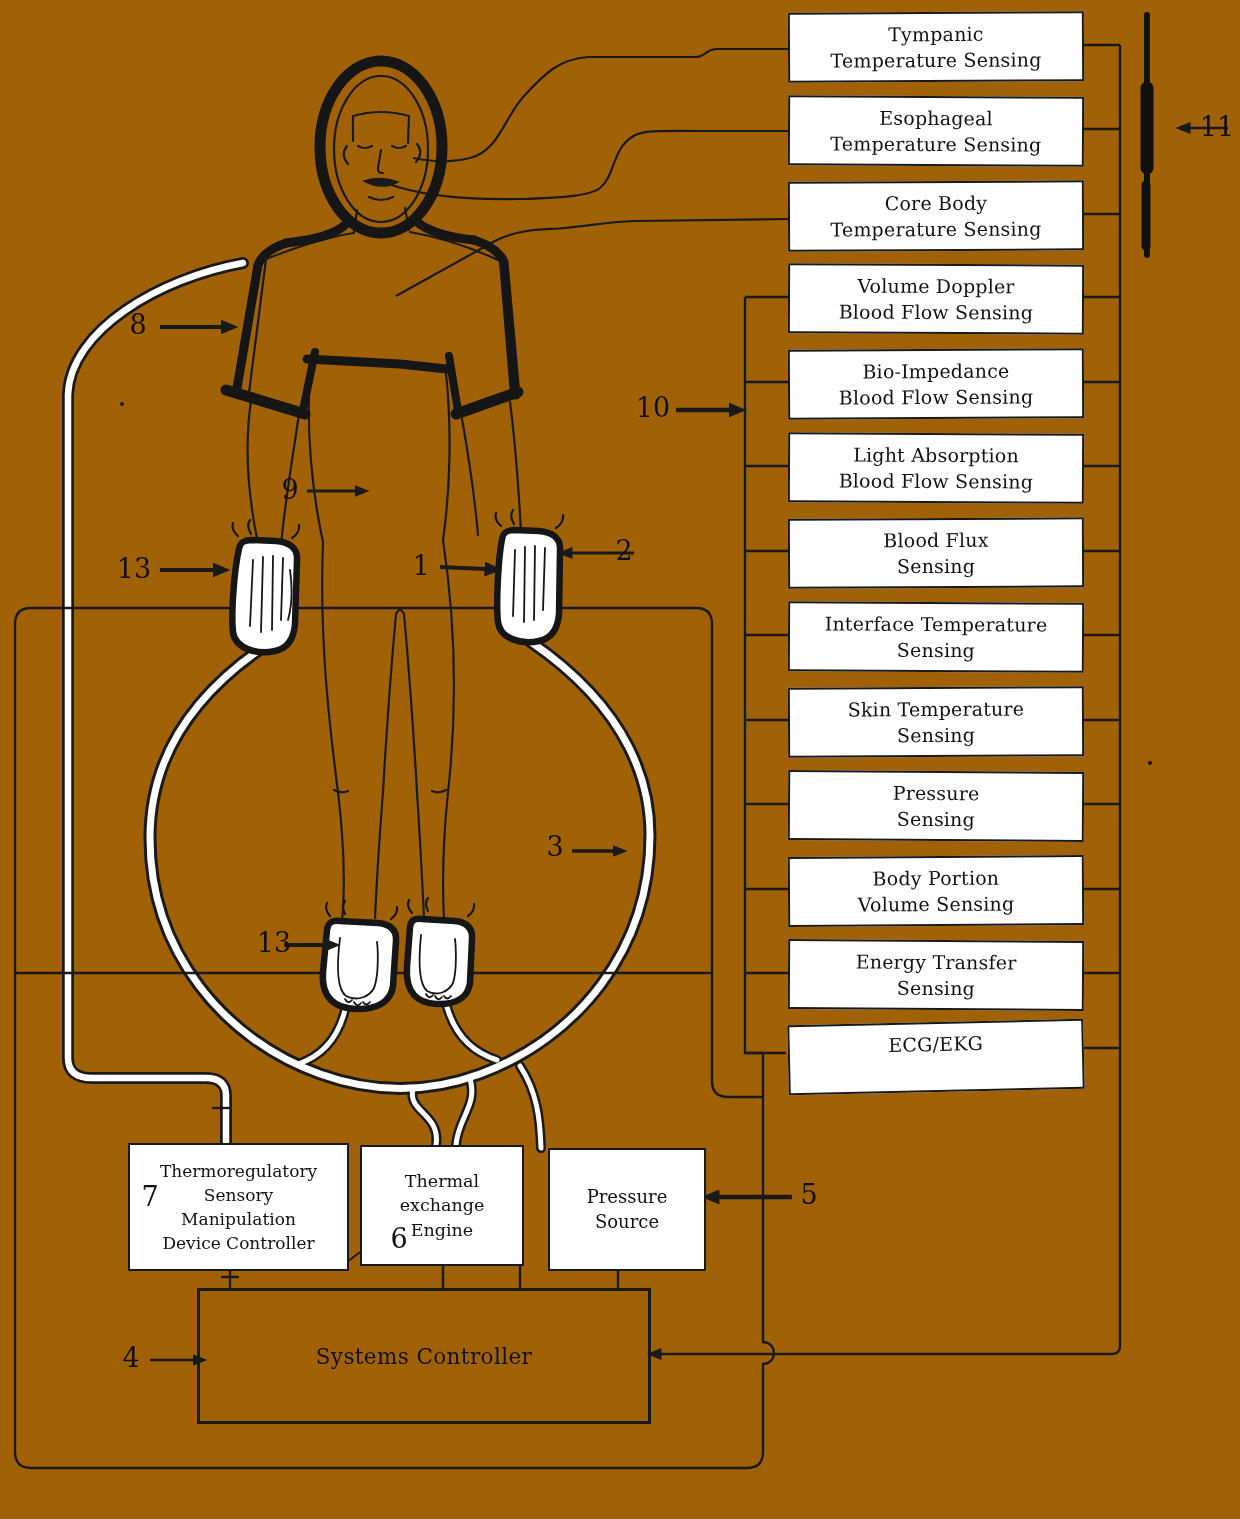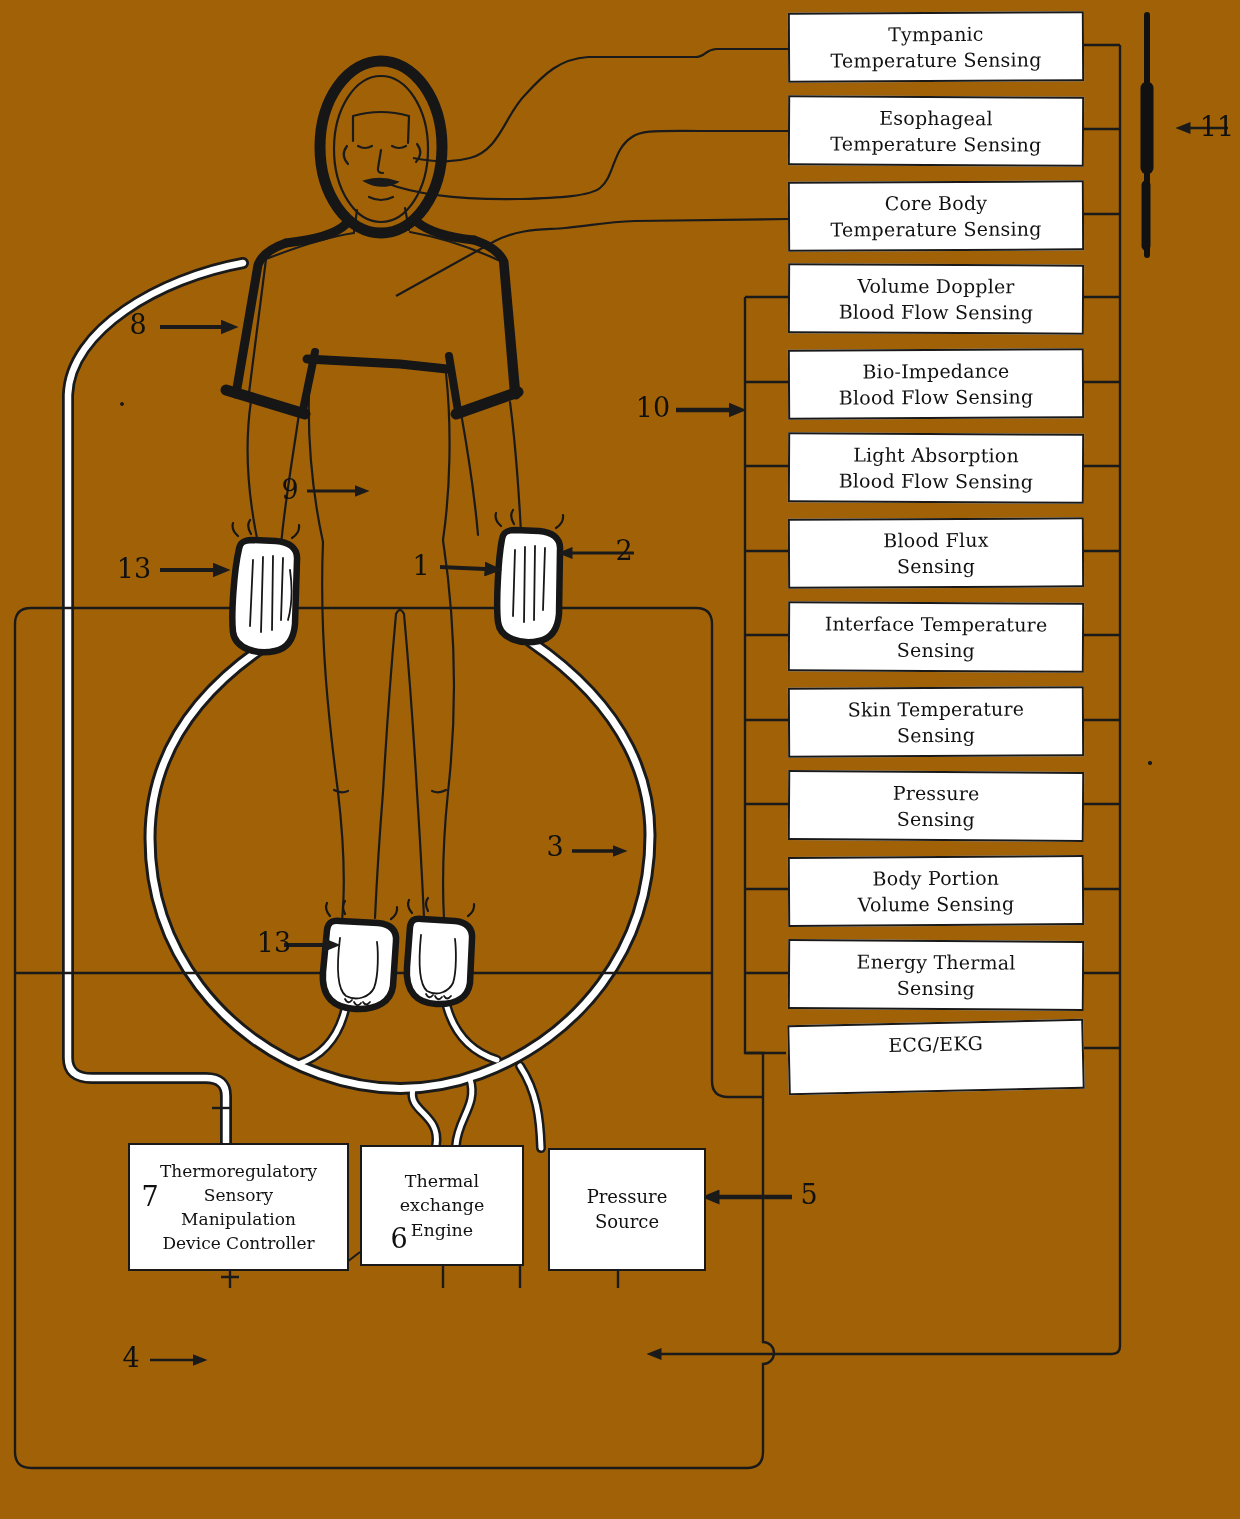--- a/index.html
+++ b/index.html
@@ -182,41 +182,44 @@
 </div>
 <div class="sbox" style="top:771px;transform:rotate(.4deg)">
   <span>Pressure</span>
   <span>Sensing</span>
 </div>
 <div class="sbox" style="top:856px;transform:rotate(-.35deg)">
   <span>Body Portion</span>
   <span>Volume Sensing</span>
 </div>
 <div class="sbox" style="top:940px;transform:rotate(.35deg)">
-  <span>Energy Thermal</span>
+  <span>Energy Transfer</span>
   <span>Sensing</span>
 </div>
 <div class="sbox" style="top:1022px;transform:rotate(-1.3deg);justify-content:flex-start;padding-top:7px;height:59px">
   <span>ECG/EKG</span>
 </div>
 
 <div class="mbox" style="left:360px;top:1145px;width:160px;height:117px">
   <span>Thermal</span>
   <span>exchange</span>
   <span>Engine</span>
 </div>
 <div class="mbox" style="left:128px;top:1143px;width:217px;height:124px;font-size:17px;line-height:24px">
   <span>Thermoregulatory</span>
   <span>Sensory</span>
   <span>Manipulation</span>
   <span>Device Controller</span>
 </div>
 <div class="mbox" style="left:548px;top:1148px;width:154px;height:119px;font-size:18px">
   <span>Pressure</span>
   <span>Source</span>
+</div>
+<div class="scbox">
+  <span>Systems Controller</span>
 </div>
 
 <div class="ref" style="left:398px;top:550px">1</div>
 <div class="ref" style="left:601px;top:535px">2</div>
 <div class="ref" style="left:532px;top:831px">3</div>
 <div class="ref" style="left:108px;top:1342px">4</div>
 <div class="ref" style="left:786px;top:1179px">5</div>
 <div class="ref" style="left:376px;top:1223px">6</div>
 <div class="ref" style="left:127px;top:1181px">7</div>
 <div class="ref" style="left:115px;top:309px">8</div>

